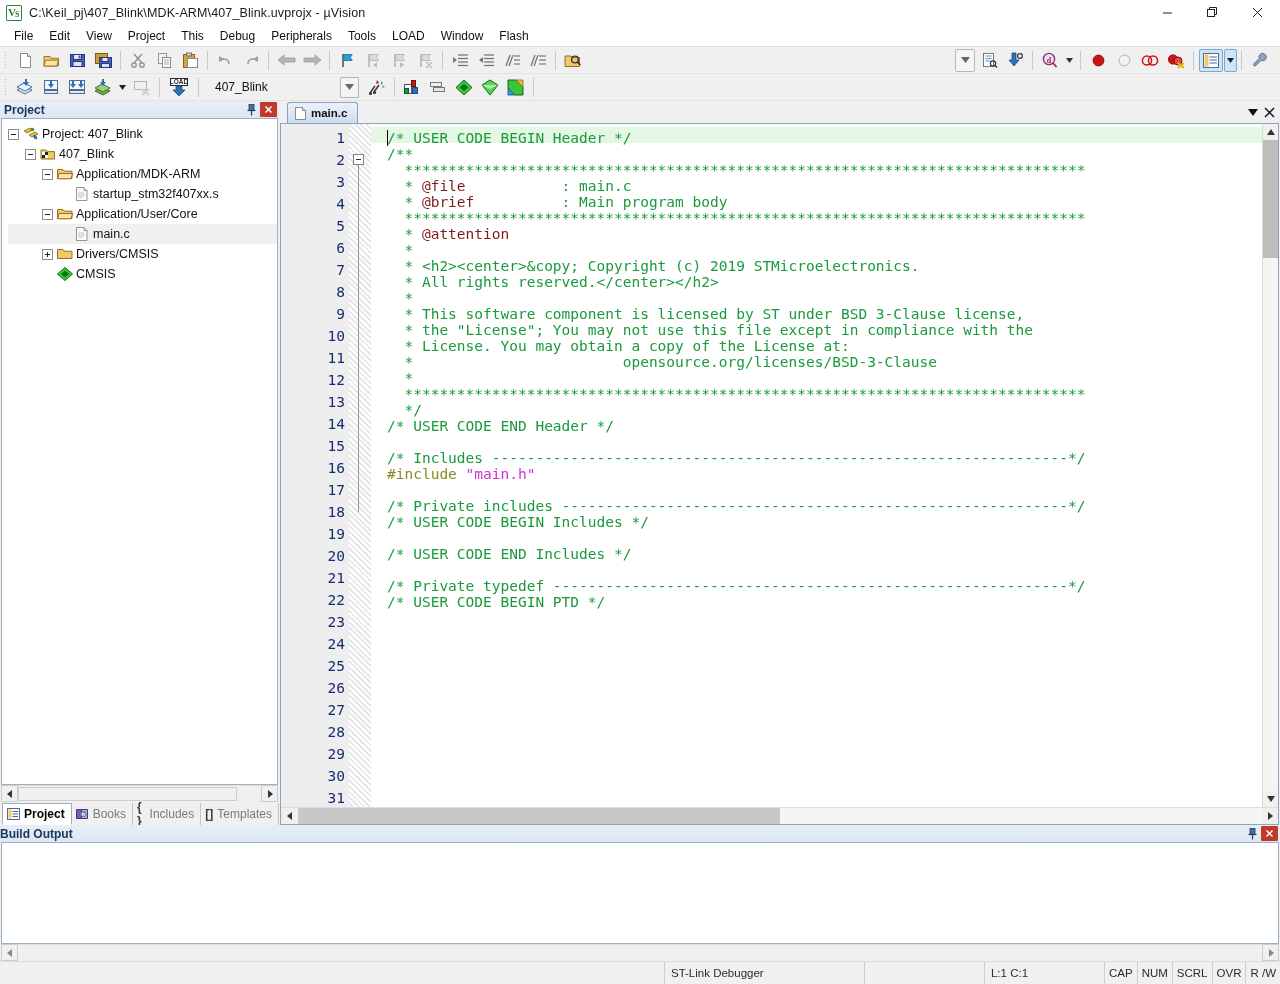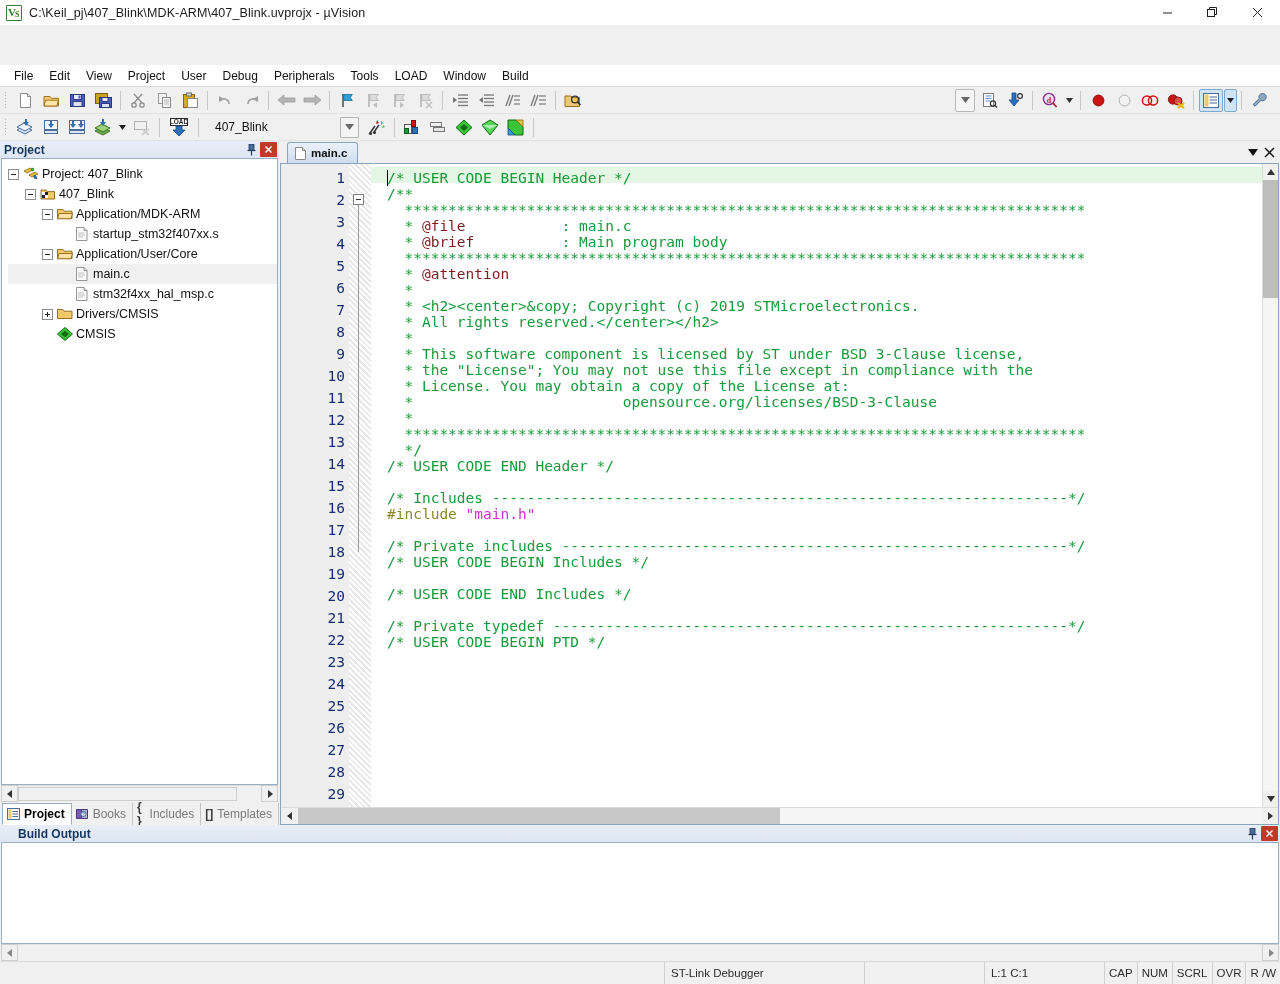--- a/index.html
+++ b/index.html
@@ -50,21 +50,20 @@
   }
   .win-btn svg { display: block; }
 
   
   .menubar {
     height: 22px; flex: 0 0 22px;
     background: #ffffff;
     display: flex; align-items: center;
     padding-left: 6px;
     border-bottom: 1px solid #dcdcdc;
-    margin-top: 40px;
   }
   .menu-item {
     padding: 2px 8px; font-size: 12px; color: #101010; line-height: 16px;
     white-space: nowrap;
   }
 
   
   .toolbar {
     height: 27px; flex: 0 0 27px;
     background: #f0f0f0;
@@ -303,21 +302,21 @@
     font-size: 8px; color: #3a3a3a; background: #f0f0f0;
   }
   .hsb-track { flex: 1 1 auto; height: 16px; background: #f5f5f5; position: relative; }
   .hsb-thumb { position: absolute; top: 0; bottom: 0; left: 0; width: 50%; background: #c8c8c8; }
 
   
   .build-pane { flex: 0 0 136px; height: 136px; display: flex; flex-direction: column; background: #f0f0f0; }
   .build-caption {
     height: 17px; flex: 0 0 17px; display: flex; align-items: center;
     font-size: 12px; font-weight: bold; color: #17365d;
-    padding-left: 18px;
+    padding-left: 0;
     background: linear-gradient(to bottom,#e8eef7,#dde6f2);
   }
   .build-caption .ct { flex: 1; }
   .build-box {
     flex: 1 1 auto; background: #fff; border: 1px solid #9ab0c4;
     margin: 0 1px; min-height: 0; position: relative;
   }
   .build-hscroll { height: 17px; flex: 0 0 17px; display: flex; align-items: center; background: #f0f0f0; margin: 0 1px; }
 
   
@@ -362,27 +361,27 @@
         </svg>
       </div>
     </div>
   </div>
 
   <div class="menubar">
     <div class="menu-item">File</div>
     <div class="menu-item">Edit</div>
     <div class="menu-item">View</div>
     <div class="menu-item">Project</div>
-    <div class="menu-item">User</div>
+    <div class="menu-item">This</div>
     <div class="menu-item">Debug</div>
     <div class="menu-item">Peripherals</div>
     <div class="menu-item">Tools</div>
     <div class="menu-item">LOAD</div>
     <div class="menu-item">Window</div>
-    <div class="menu-item">Build</div>
+    <div class="menu-item">Flash</div>
   </div>
 
   <div class="toolbar">
     <div class="grip"></div>
 
     <div class="tbtn">
       <svg width="17" height="17" viewBox="0 0 17 17">
         <path d="M3.5 1.5h7l3 3v11h-10z" fill="#fff" stroke="#8a8a8a" stroke-width="1"></path>
         <path d="M10.5 1.5v3h3" fill="#e4e4e4" stroke="#8a8a8a" stroke-width="1"></path>
       </svg>
@@ -850,34 +849,20 @@
                       <path d="M0.5 0.5h7.5l3 3v10h-10.5z" fill="#fbfbfb" stroke="#8a8a8a" stroke-width="0.9"></path>
                       <path d="M8 0.5v3h3" fill="#dcdcdc" stroke="#8a8a8a" stroke-width="0.9"></path>
                       <line x1="2" y1="6" x2="8" y2="6" stroke="#c2c2c2"></line>
                       <line x1="2" y1="8" x2="9" y2="8" stroke="#c2c2c2"></line>
                       <line x1="2" y1="10" x2="7" y2="10" stroke="#c2c2c2"></line>
                     </svg>
                   </span>
                   <span class="tlabel">main.c</span>
                 </div>
                 <div class="tnode">
-                  <span class="ind" style="width: 51px;"></span>
-                  <span class="expander-spacer"></span>
-                  <span class="tico">
-                    <svg width="12" height="14" viewBox="0 0 12 14">
-                      <path d="M0.5 0.5h7.5l3 3v10h-10.5z" fill="#fbfbfb" stroke="#8a8a8a" stroke-width="0.9"></path>
-                      <path d="M8 0.5v3h3" fill="#dcdcdc" stroke="#8a8a8a" stroke-width="0.9"></path>
-                      <line x1="2" y1="6" x2="8" y2="6" stroke="#c2c2c2"></line>
-                      <line x1="2" y1="8" x2="9" y2="8" stroke="#c2c2c2"></line>
-                      <line x1="2" y1="10" x2="7" y2="10" stroke="#c2c2c2"></line>
-                    </svg>
-                  </span>
-                  <span class="tlabel">stm32f4xx_hal_msp.c</span>
-                </div>
-                <div class="tnode">
                   <span class="ind" style="width: 34px;"></span>
                   <span class="expander plus"></span>
                   <span class="tico">
                     <svg width="16" height="14" viewBox="0 0 16 14">
                       <path d="M0.5 2.5h5.5l1.2 1.7h7.8v7.3H0.5z" fill="#f0c96a" stroke="#8a6413" stroke-width="0.9"></path>
                     </svg>
                   </span>
                   <span class="tlabel">Drivers/CMSIS</span>
                 </div>
                 <div class="tnode">

